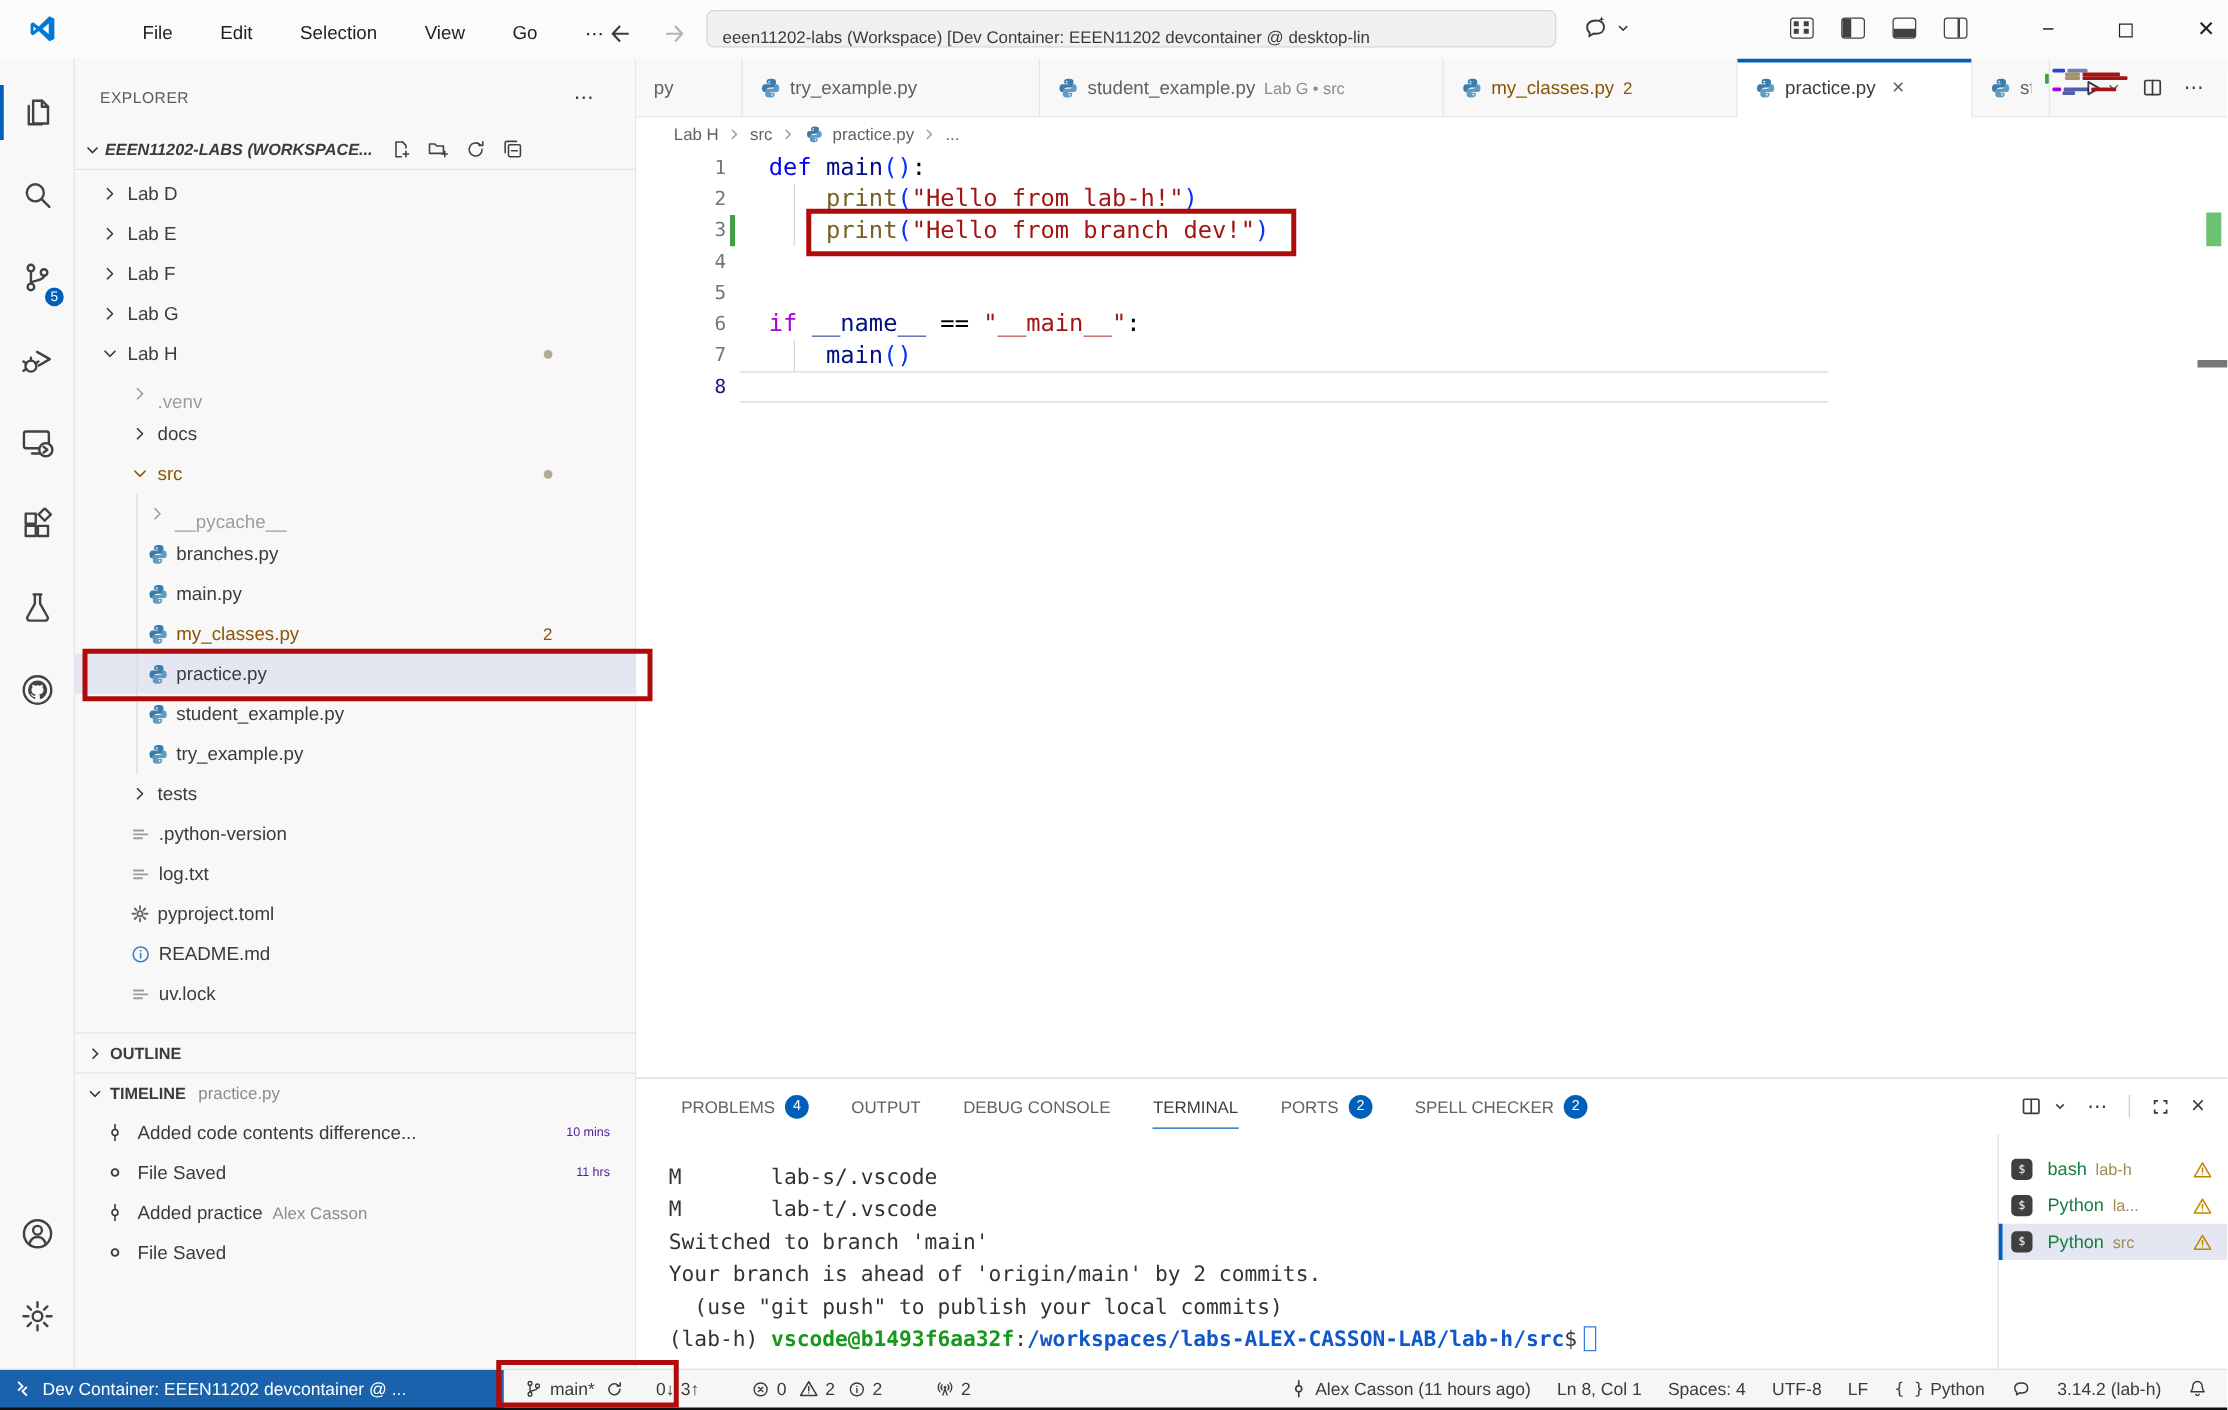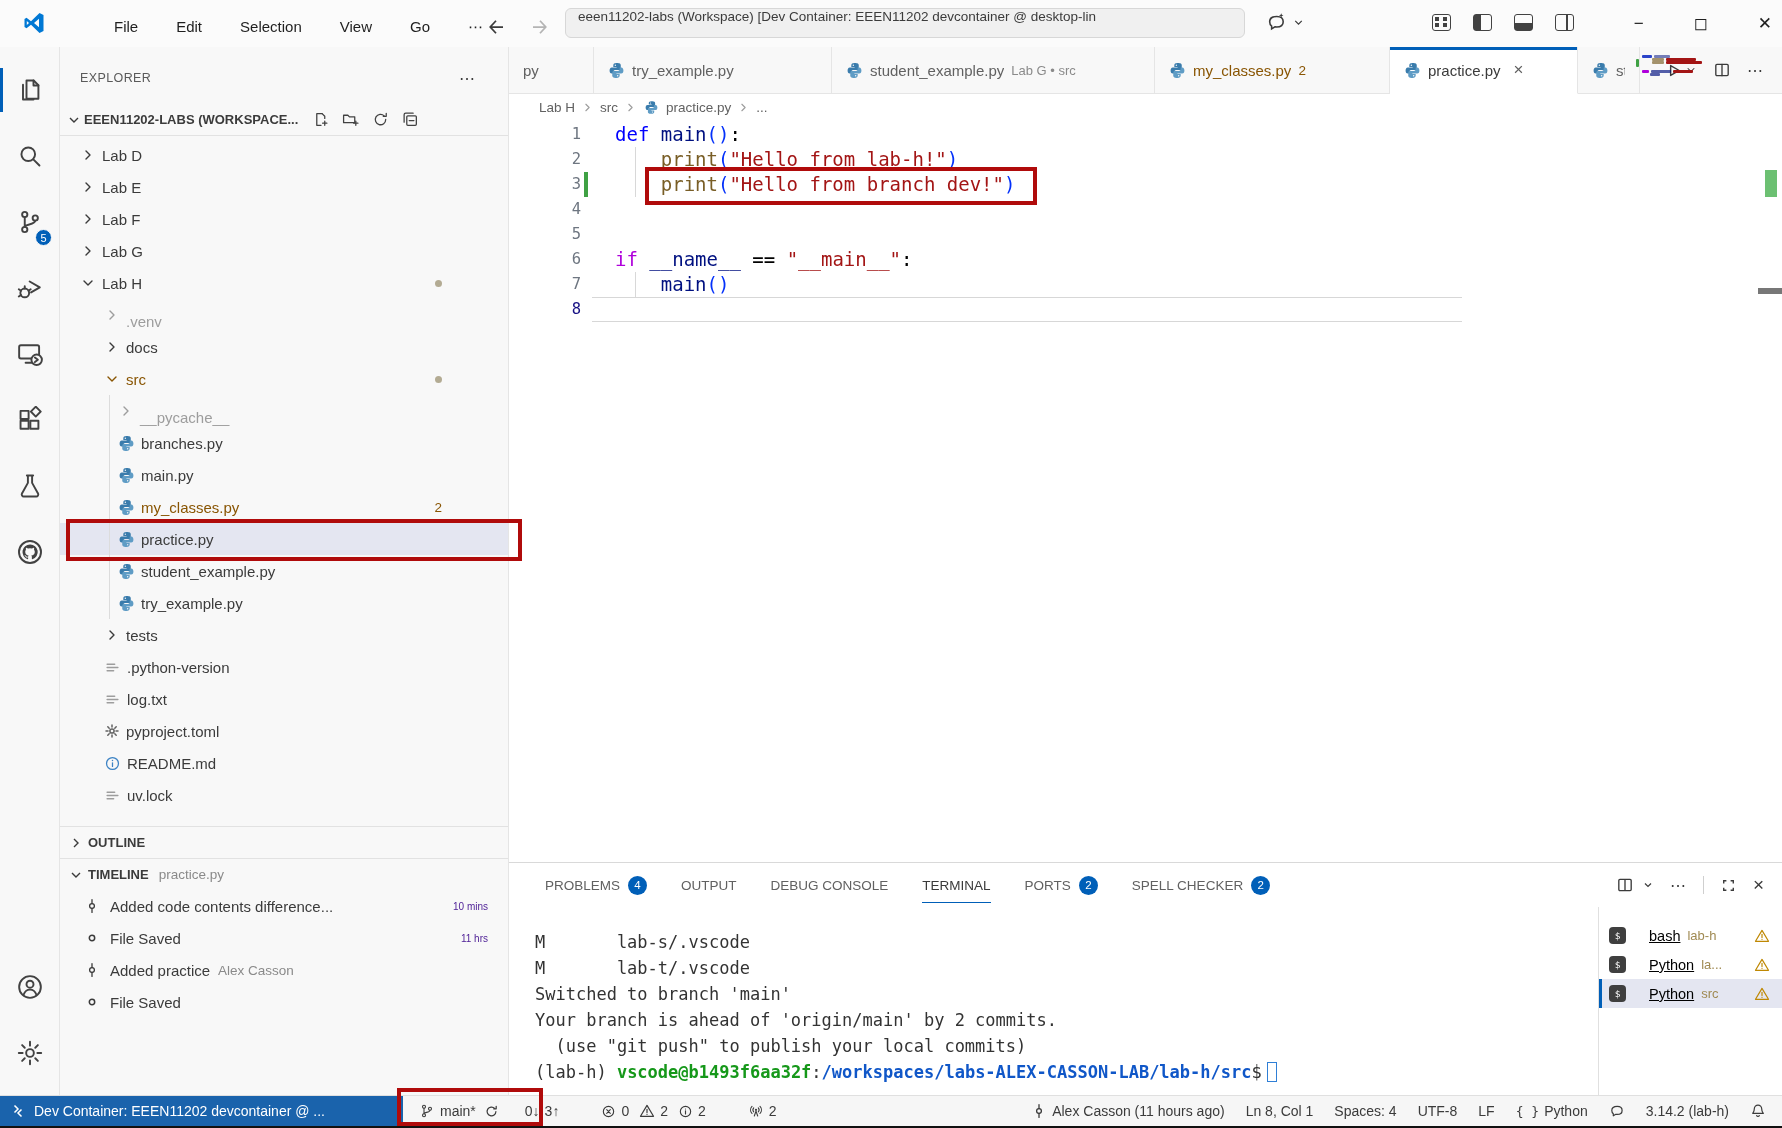--- a/index.html
+++ b/index.html
@@ -7,42 +7,42 @@
   body { font-family:"Liberation Sans", sans-serif; background:#fff; position:relative; color:#3b3b3b; -webkit-user-select:none; }
   svg { display:block; }
   .ico { display:inline-flex; align-items:center; justify-content:center; flex:none; }
 
   
   #titlebar { position:absolute; left:0; top:0; width:1782px; height:55px; background:#fbfbfb; border-bottom:1px solid #e7e7e7; display:flex; align-items:center; }
   #vscode-logo { position:absolute; left:22px; top:11px; }
   #menus { position:absolute; left:110px; display:flex; gap:30px; font-size:15px; color:#1f1f1f; }
   #menus .menu { padding:3px 4px; cursor:default; }
   #nav-arrows { position:absolute; left:486px; display:flex; gap:24px; font-size:20px; }
-  #command-center { position:absolute; left:565px; top:8px; width:680px; height:30px; background:#f0f0f0; border:1px solid #d7d7d7; border-radius:6px; font-size:13.5px; color:#3b3b3b; display:flex; align-items:flex-start; padding:0 12px; white-space:nowrap; overflow:hidden; }
+  #command-center { position:absolute; left:565px; top:8px; width:680px; height:30px; background:#f0f0f0; border:1px solid #d7d7d7; border-radius:6px; font-size:13.5px; color:#3b3b3b; display:flex; align-items:flex-end; padding:0 12px; white-space:nowrap; overflow:hidden; }
   #copilot-group { position:absolute; left:1266px; top:12px; display:flex; align-items:center; gap:5px; }
   #layout-group { position:absolute; left:1432px; top:14px; display:flex; gap:22px; }
   .lay { width:19px; height:17px; border:1.6px solid #424242; border-radius:3px; position:relative; }
   .lay.left-fill::before { content:""; position:absolute; left:0; top:0; bottom:0; width:7px; background:#424242; }
   .lay.bottom-fill::before { content:""; position:absolute; left:0; right:0; bottom:0; height:7px; background:#424242; }
   .lay.right-line::before { content:""; position:absolute; right:5px; top:0; bottom:0; width:1.6px; background:#424242; }
   .lay.grid::before { content:""; position:absolute; left:2px; top:2px; width:4px; height:4px; background:#424242; box-shadow:0 6px 0 #424242, 8px 0 0 #424242, 8px 6px 0 #424242; }
   #win-controls { position:absolute; right:10px; top:0; height:47px; display:flex; align-items:center; gap:50px; font-size:17px; color:#1f1f1f; }
 
   
   #activitybar { position:absolute; left:0; top:47px; width:60px; height:1048px; background:#f8f8f8; border-right:1px solid #e5e5e5; }
   .act-item { position:absolute; left:0; width:60px; height:52px; display:flex; align-items:center; justify-content:center; }
   .act-item.active::before { content:""; position:absolute; left:0; top:4px; bottom:4px; width:2.5px; background:#005fb8; }
   .act-badge { position:absolute; right:8px; bottom:2px; min-width:17px; height:17px; border-radius:9px; background:#005fb8; color:#fff; font-size:11px; display:flex; align-items:center; justify-content:center; border:1px solid #f8f8f8; }
 
   
   #sidebar { position:absolute; left:60px; top:47px; width:449px; height:1048px; background:#f8f8f8; border-right:1px solid #e5e5e5; font-size:15px; }
   #explorer-head { position:absolute; left:0; top:17px; width:100%; height:28px; display:flex; align-items:center; padding:0 14px 0 20px; color:#5a5a5a; font-size:12.5px; letter-spacing:.4px; }
   #explorer-more { margin-left:auto; margin-right:18px; font-size:16px; color:#3b3b3b; letter-spacing:1px; }
   #workspace-head { position:absolute; left:0; top:57px; width:100%; height:32px; display:flex; align-items:center; padding-left:6px; border-bottom:1px solid #e2e2e2; font-weight:bold; font-size:13px; color:#3b3b3b; }
-  #workspace-label { margin-left:2px; white-space:nowrap; overflow:hidden; max-width:250px; }
+  #workspace-label { margin-left:2px; white-space:nowrap; overflow:hidden; max-width:250px;font-style:italic; }
   #ws-actions { display:flex; gap:13px; margin-left:14px; }
   #tree { position:absolute; left:0; top:92px; width:100%; }
   .tree-row { height:32px; display:flex; align-items:center; position:relative; }
   .tree-row.selected { background:#e4e6f1; }
   .tree-label { margin-left:6px; white-space:nowrap; }
   .muted .tree-label { color:#9d9d9d;margin-top:13px; }
   .gold .tree-label, .gold-badge { color:#895503; }
   .row-right { position:absolute; right:66px; }
   .git-dot { width:7px; height:7px; border-radius:50%; background:#b3ab93; }
   #src-guide { position:absolute; left:49px; width:1px; background:#dcdcdc; }
@@ -92,21 +92,21 @@
   #panel-actions { position:absolute; right:18px; top:0; height:44px; display:flex; align-items:center; gap:16px; color:#3b3b3b; }
   .pa-sep { width:1px; height:18px; background:#cfcfcf; }
   #terminal-out { position:absolute; left:26px; top:66px; font:17px/26px "DejaVu Sans Mono", monospace; color:#333; white-space:pre; }
   .t-user{color:#16981a; font-weight:bold} .t-path{color:#1057c8; font-weight:bold}
   #term-cursor { display:inline-block; width:10px; height:20px; border:1.5px solid #2f7fd6; vertical-align:-4px; margin-left:5px; }
   #term-list { position:absolute; right:0; top:44px; bottom:0; width:184px; border-left:1px solid #e0e0e0; padding-top:14px; }
   .term-item { height:29px; display:flex; align-items:center; padding:0 12px 0 10px; position:relative; font-size:14.5px; }
   .term-item.selected { background:#e4e6f1; }
   .term-item.selected::before { content:""; position:absolute; left:0; top:0; bottom:0; width:2.5px; background:#005fb8; }
   .term-ico { width:17px; height:17px; border-radius:4px; background:#3f3f3f; color:#fff; font-size:9.5px; display:flex; align-items:center; justify-content:center; font-family:"DejaVu Sans Mono", monospace; }
-  .term-name { color:#000000; margin-left:23px;text-decoration:underline; }
+  .term-name { color:#15803d; margin-left:12px; }
   .term-desc { color:#a08a52; margin-left:7px; font-size:13px; white-space:nowrap; overflow:hidden; flex:1; }
   .term-warn { margin-left:auto; flex:none; }
 
   
   #statusbar { position:absolute; left:0; top:1095px; width:1782px; height:31px; background:#f6f6f6; border-top:1px solid #e0e0e0; display:flex; align-items:center; font-size:14px; color:#3b3b3b; }
   #remote-ind { width:403px; height:31px; background:#1a63ac; color:#fff; display:flex; align-items:center; padding-left:10px; gap:8px; white-space:nowrap; overflow:hidden; flex:none; }
   .sb-item { display:flex; align-items:center; gap:5px; white-space:nowrap; }
   #sb-left { display:flex; align-items:center; gap:26px; margin-left:16px; }
   #sb-right { margin-left:auto; display:flex; align-items:center; gap:21px; margin-right:16px; }
   #bottom-edge { position:absolute; left:0; top:1126px; width:1782px; height:2px; background:#111; }

